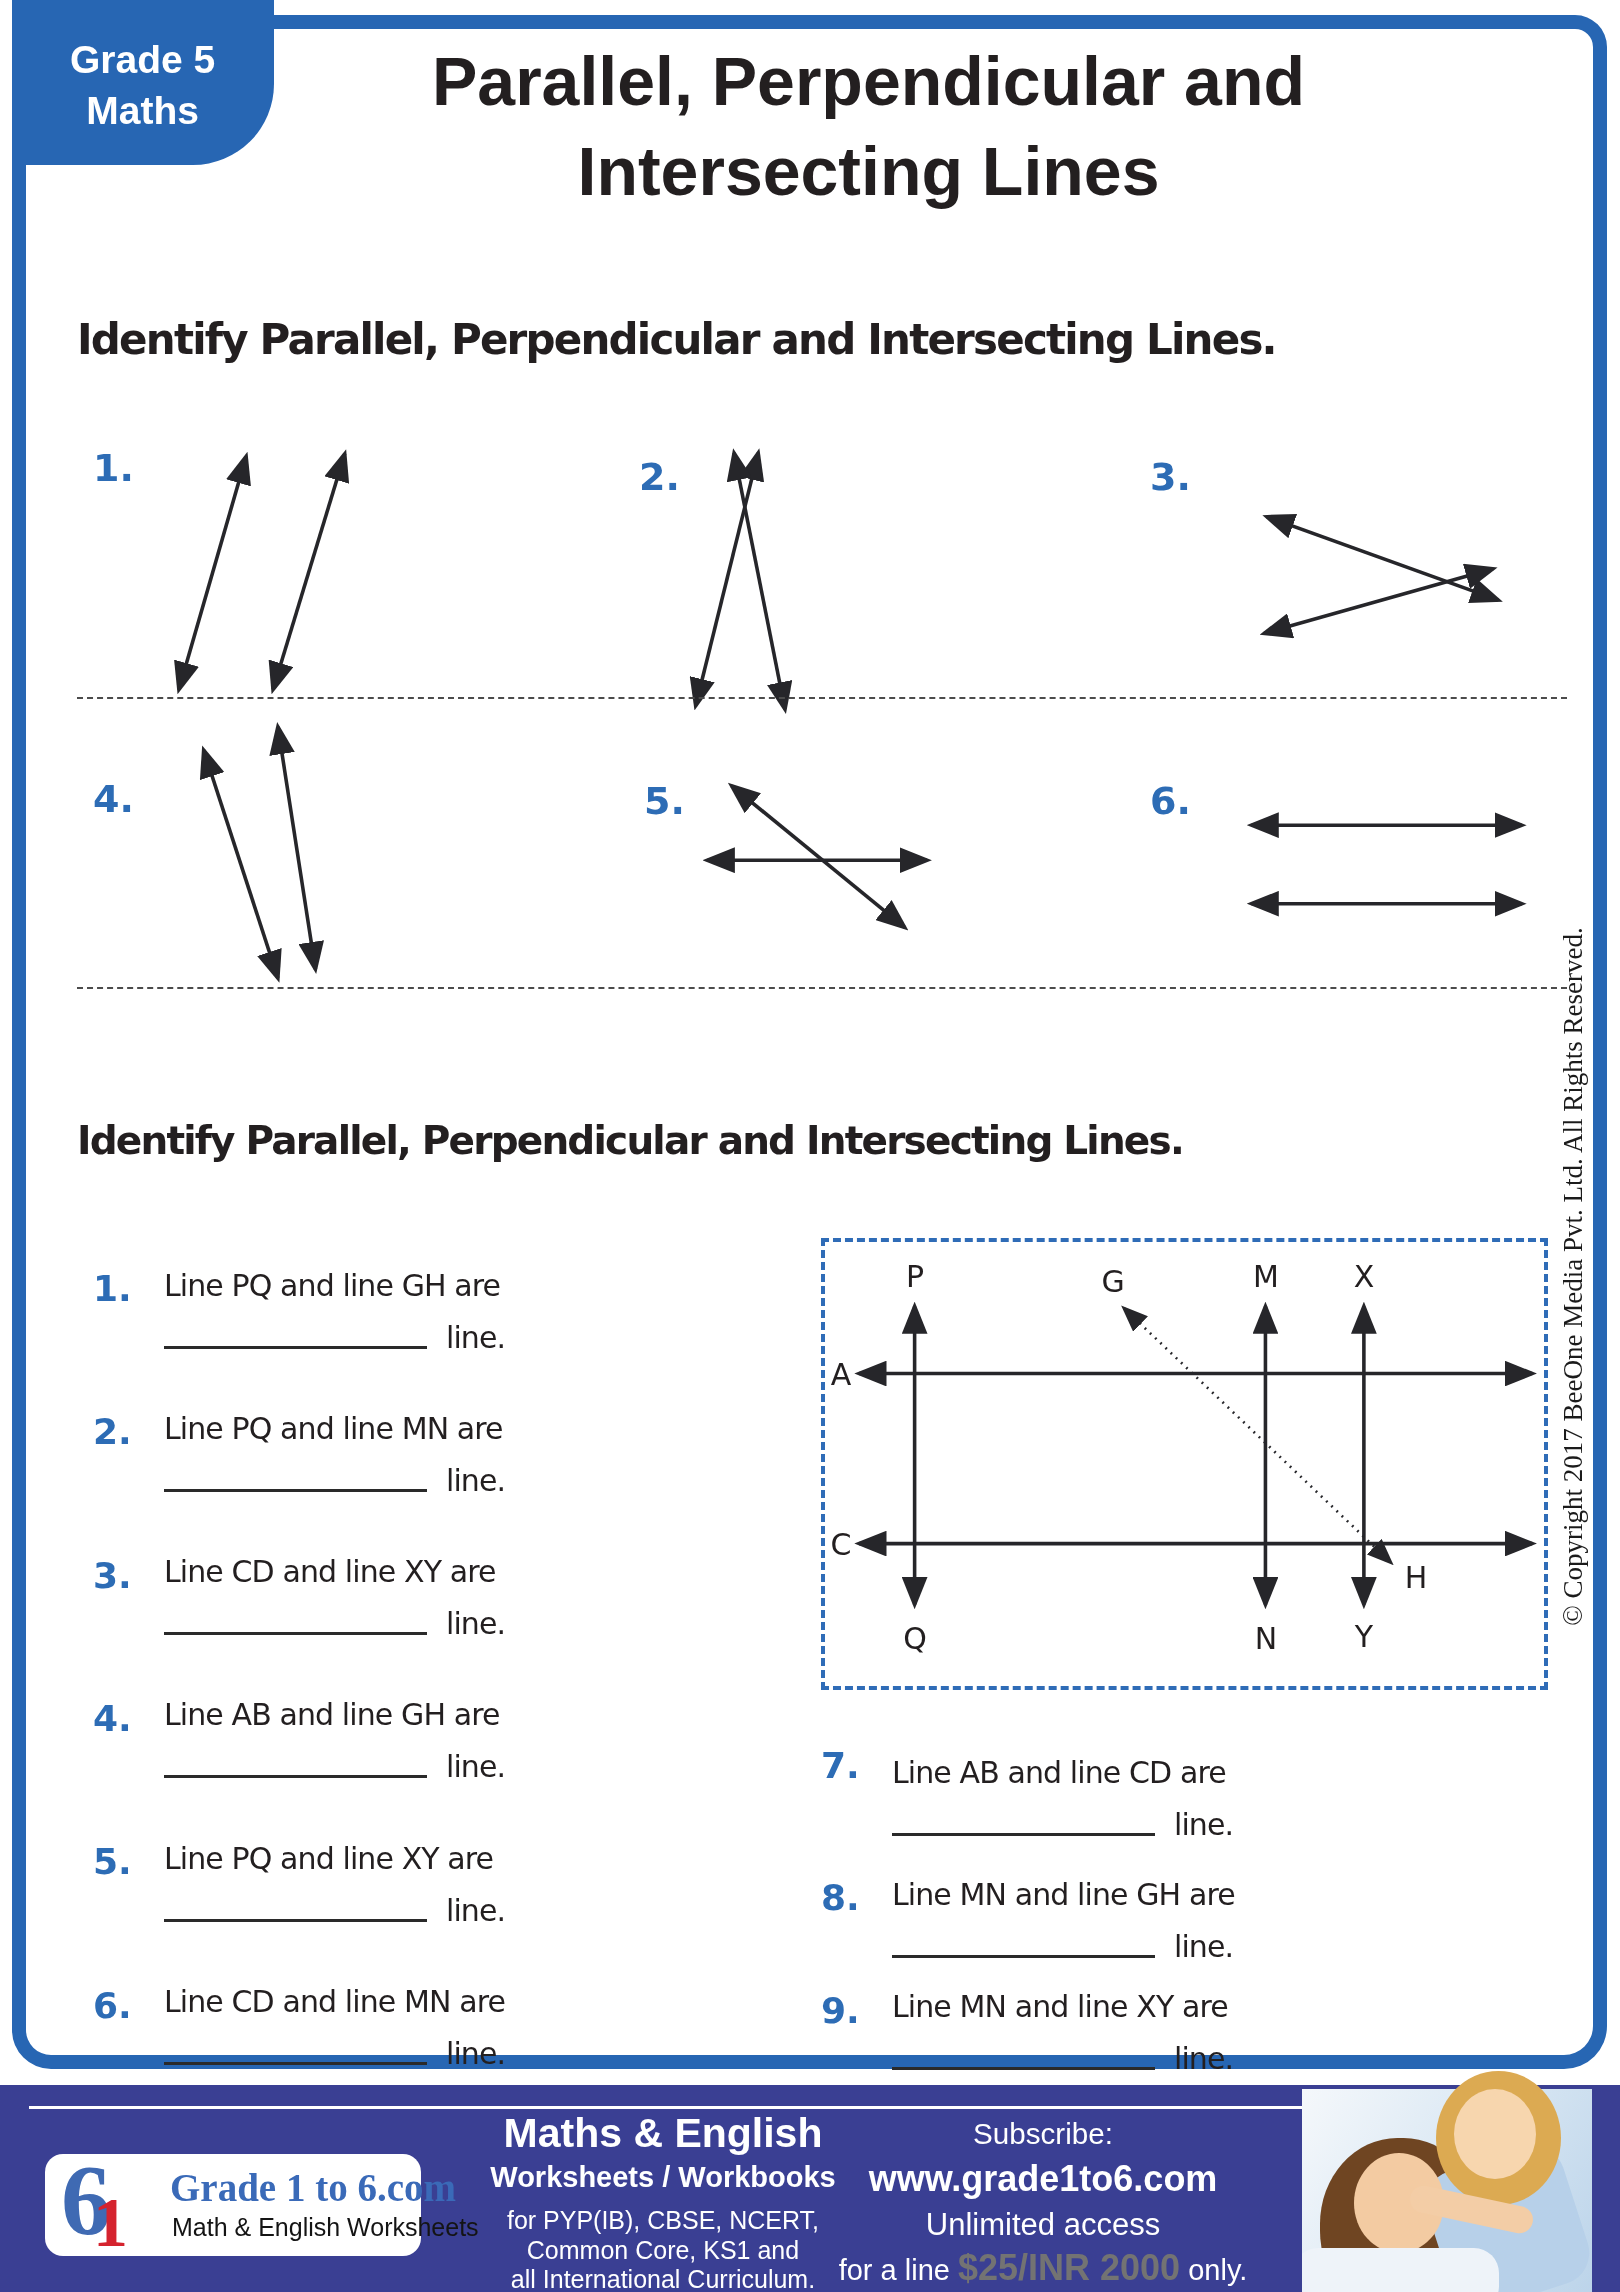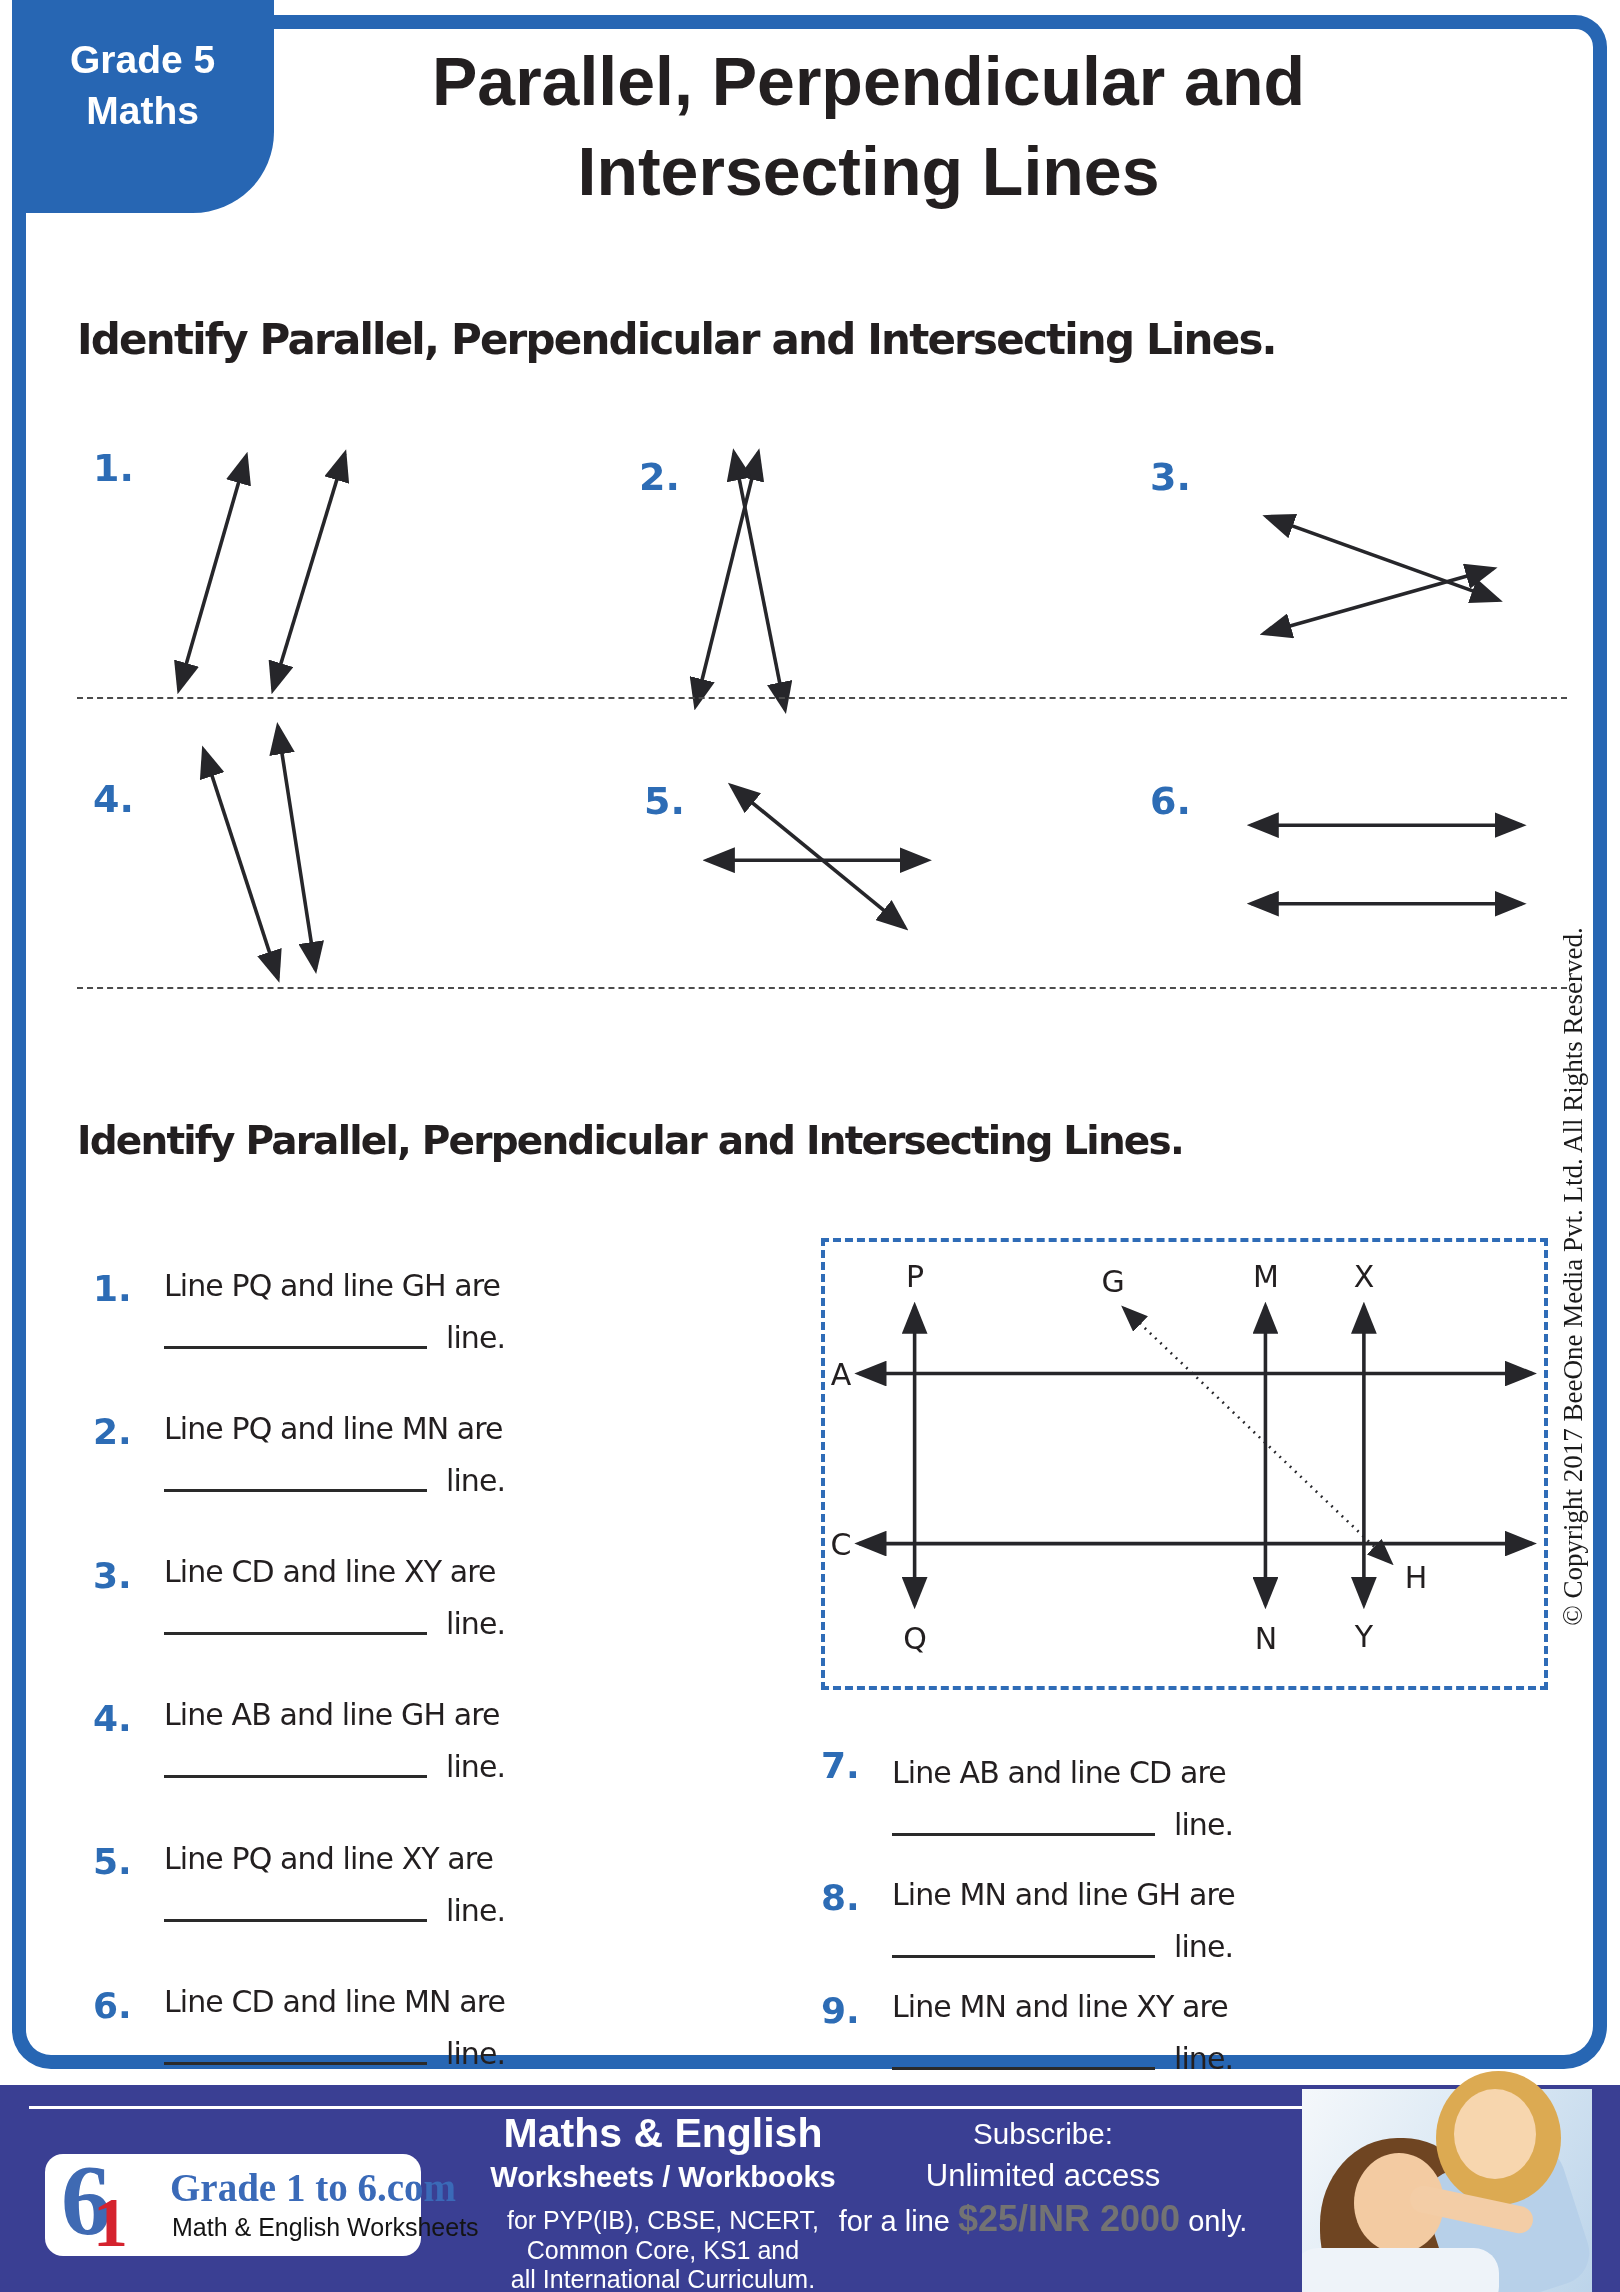--- a/index.html
+++ b/index.html
@@ -6,21 +6,21 @@
   html,body { width:1620px; height:2293px; }
   body { position:relative; background:#fff; font-family:"Liberation Sans", sans-serif; color:#231f20; overflow:hidden; }
 
   .abs { position:absolute; }
 
   
   .frame { left:11.6px; top:15px; width:1595px; height:2054px;
            border:14.3px solid #2766b3; border-radius:7.2px 32px 43px 39px; }
 
   
-  .badge { left:11.6px; top:0; width:262px; height:213px; background:#2766b3;
+  .badge { left:11.6px; top:0; width:262px; height:165px; background:#2766b3;
            border-radius:0 0 81px 0; text-align:center; color:#fff; }
   .badge-l1 { margin-top:38px; font-size:39px; font-weight:700; }
   .badge-l2 { margin-top:7.2px;  font-size:39px; font-weight:700; }
 
   
   .title { left:206px; top:36px; width:1325px; text-align:center;
            font-size:68px; font-weight:700; line-height:90px; letter-spacing:0; }
 
   .heading { font-family:"DejaVu Sans", sans-serif; font-weight:700; letter-spacing:-1.8px; }
   .h1 { left:77px; top:315px;  font-size:42px; }
@@ -301,20 +301,21 @@
 <div class="abs fcenter">
   <div class="fc1">Maths &amp; English</div>
   <div class="fc2">Worksheets / Workbooks</div>
   <div class="fc3">for PYP(IB), CBSE, NCERT,</div>
   <div class="fc3" style="margin-top:0;">Common Core, KS1 and</div>
   <div class="fc3" style="margin-top:0;">all International Curriculum.</div>
 </div>
 
 <div class="abs fsub">
   <div class="fs1">Subscribe:</div>
+  <div class="fs2">www.grade1to6.com</div>
   <div class="fs3">Unlimited access</div>
   <div class="fs4">
     <span>for a line</span>
     <span class="price">$25/INR 2000</span>
     <span>only.</span>
   </div>
 </div>
 
 <div class="abs photo">
   <div class="ph-bg"></div>

